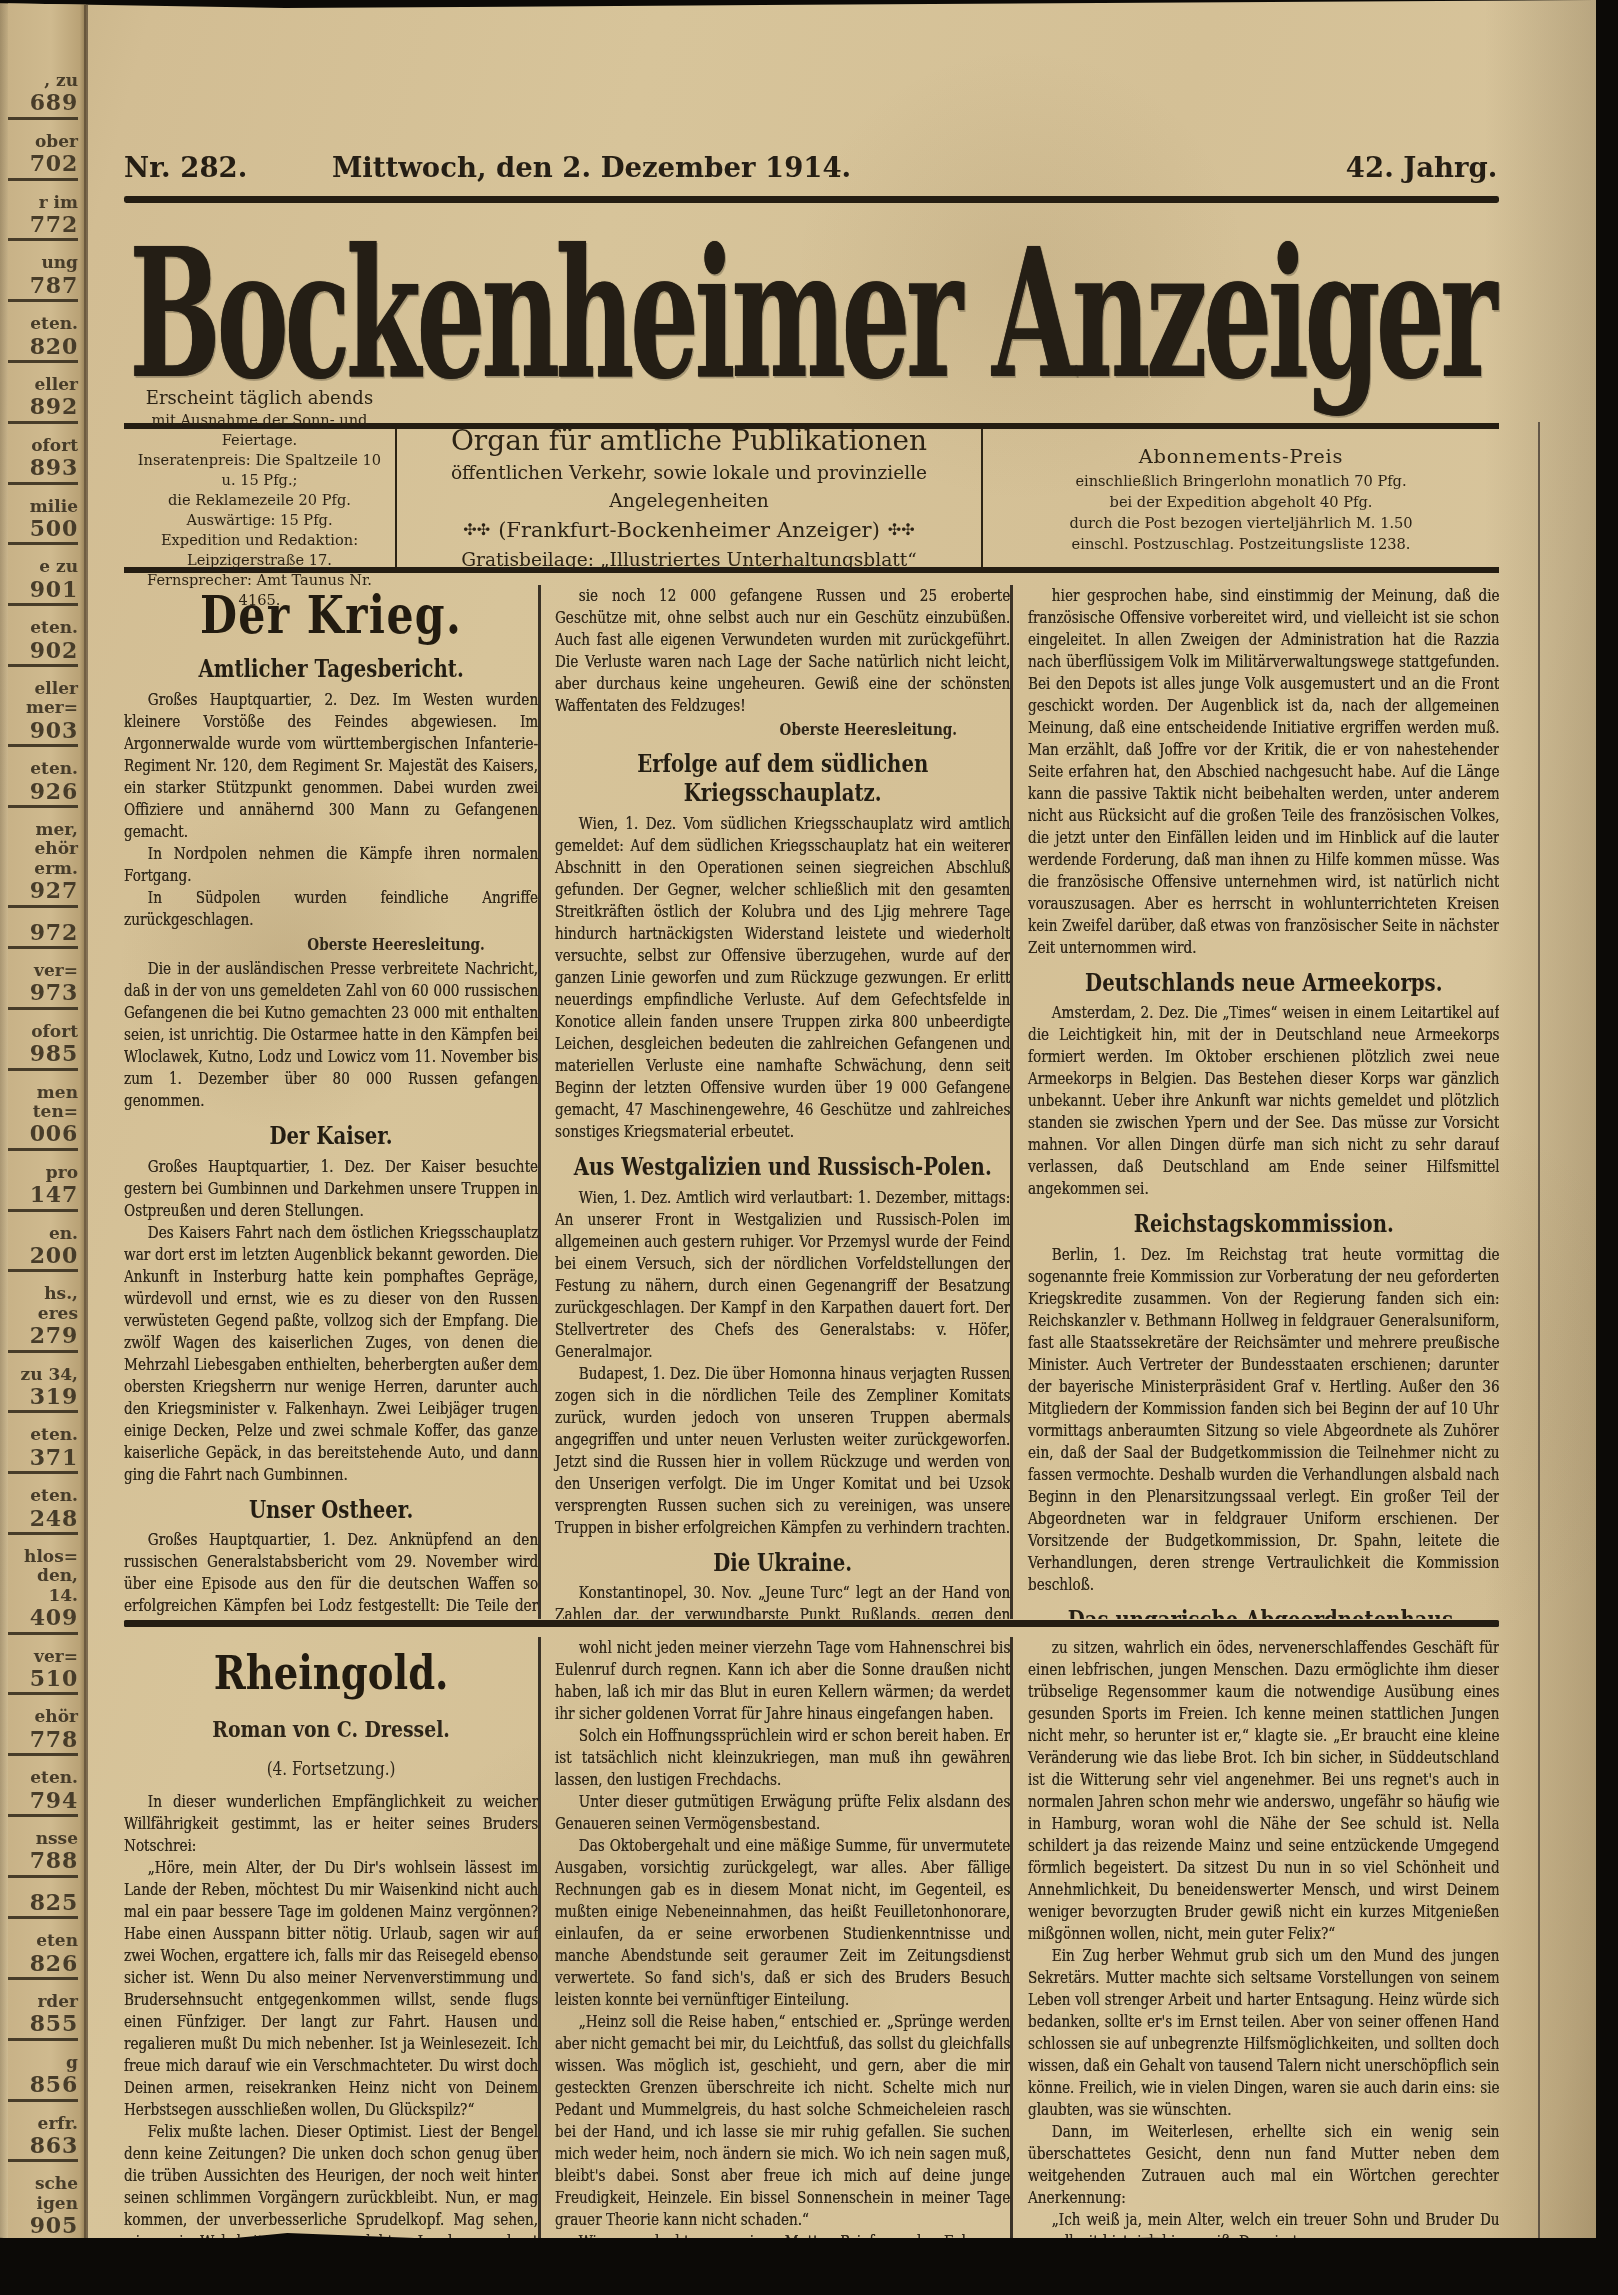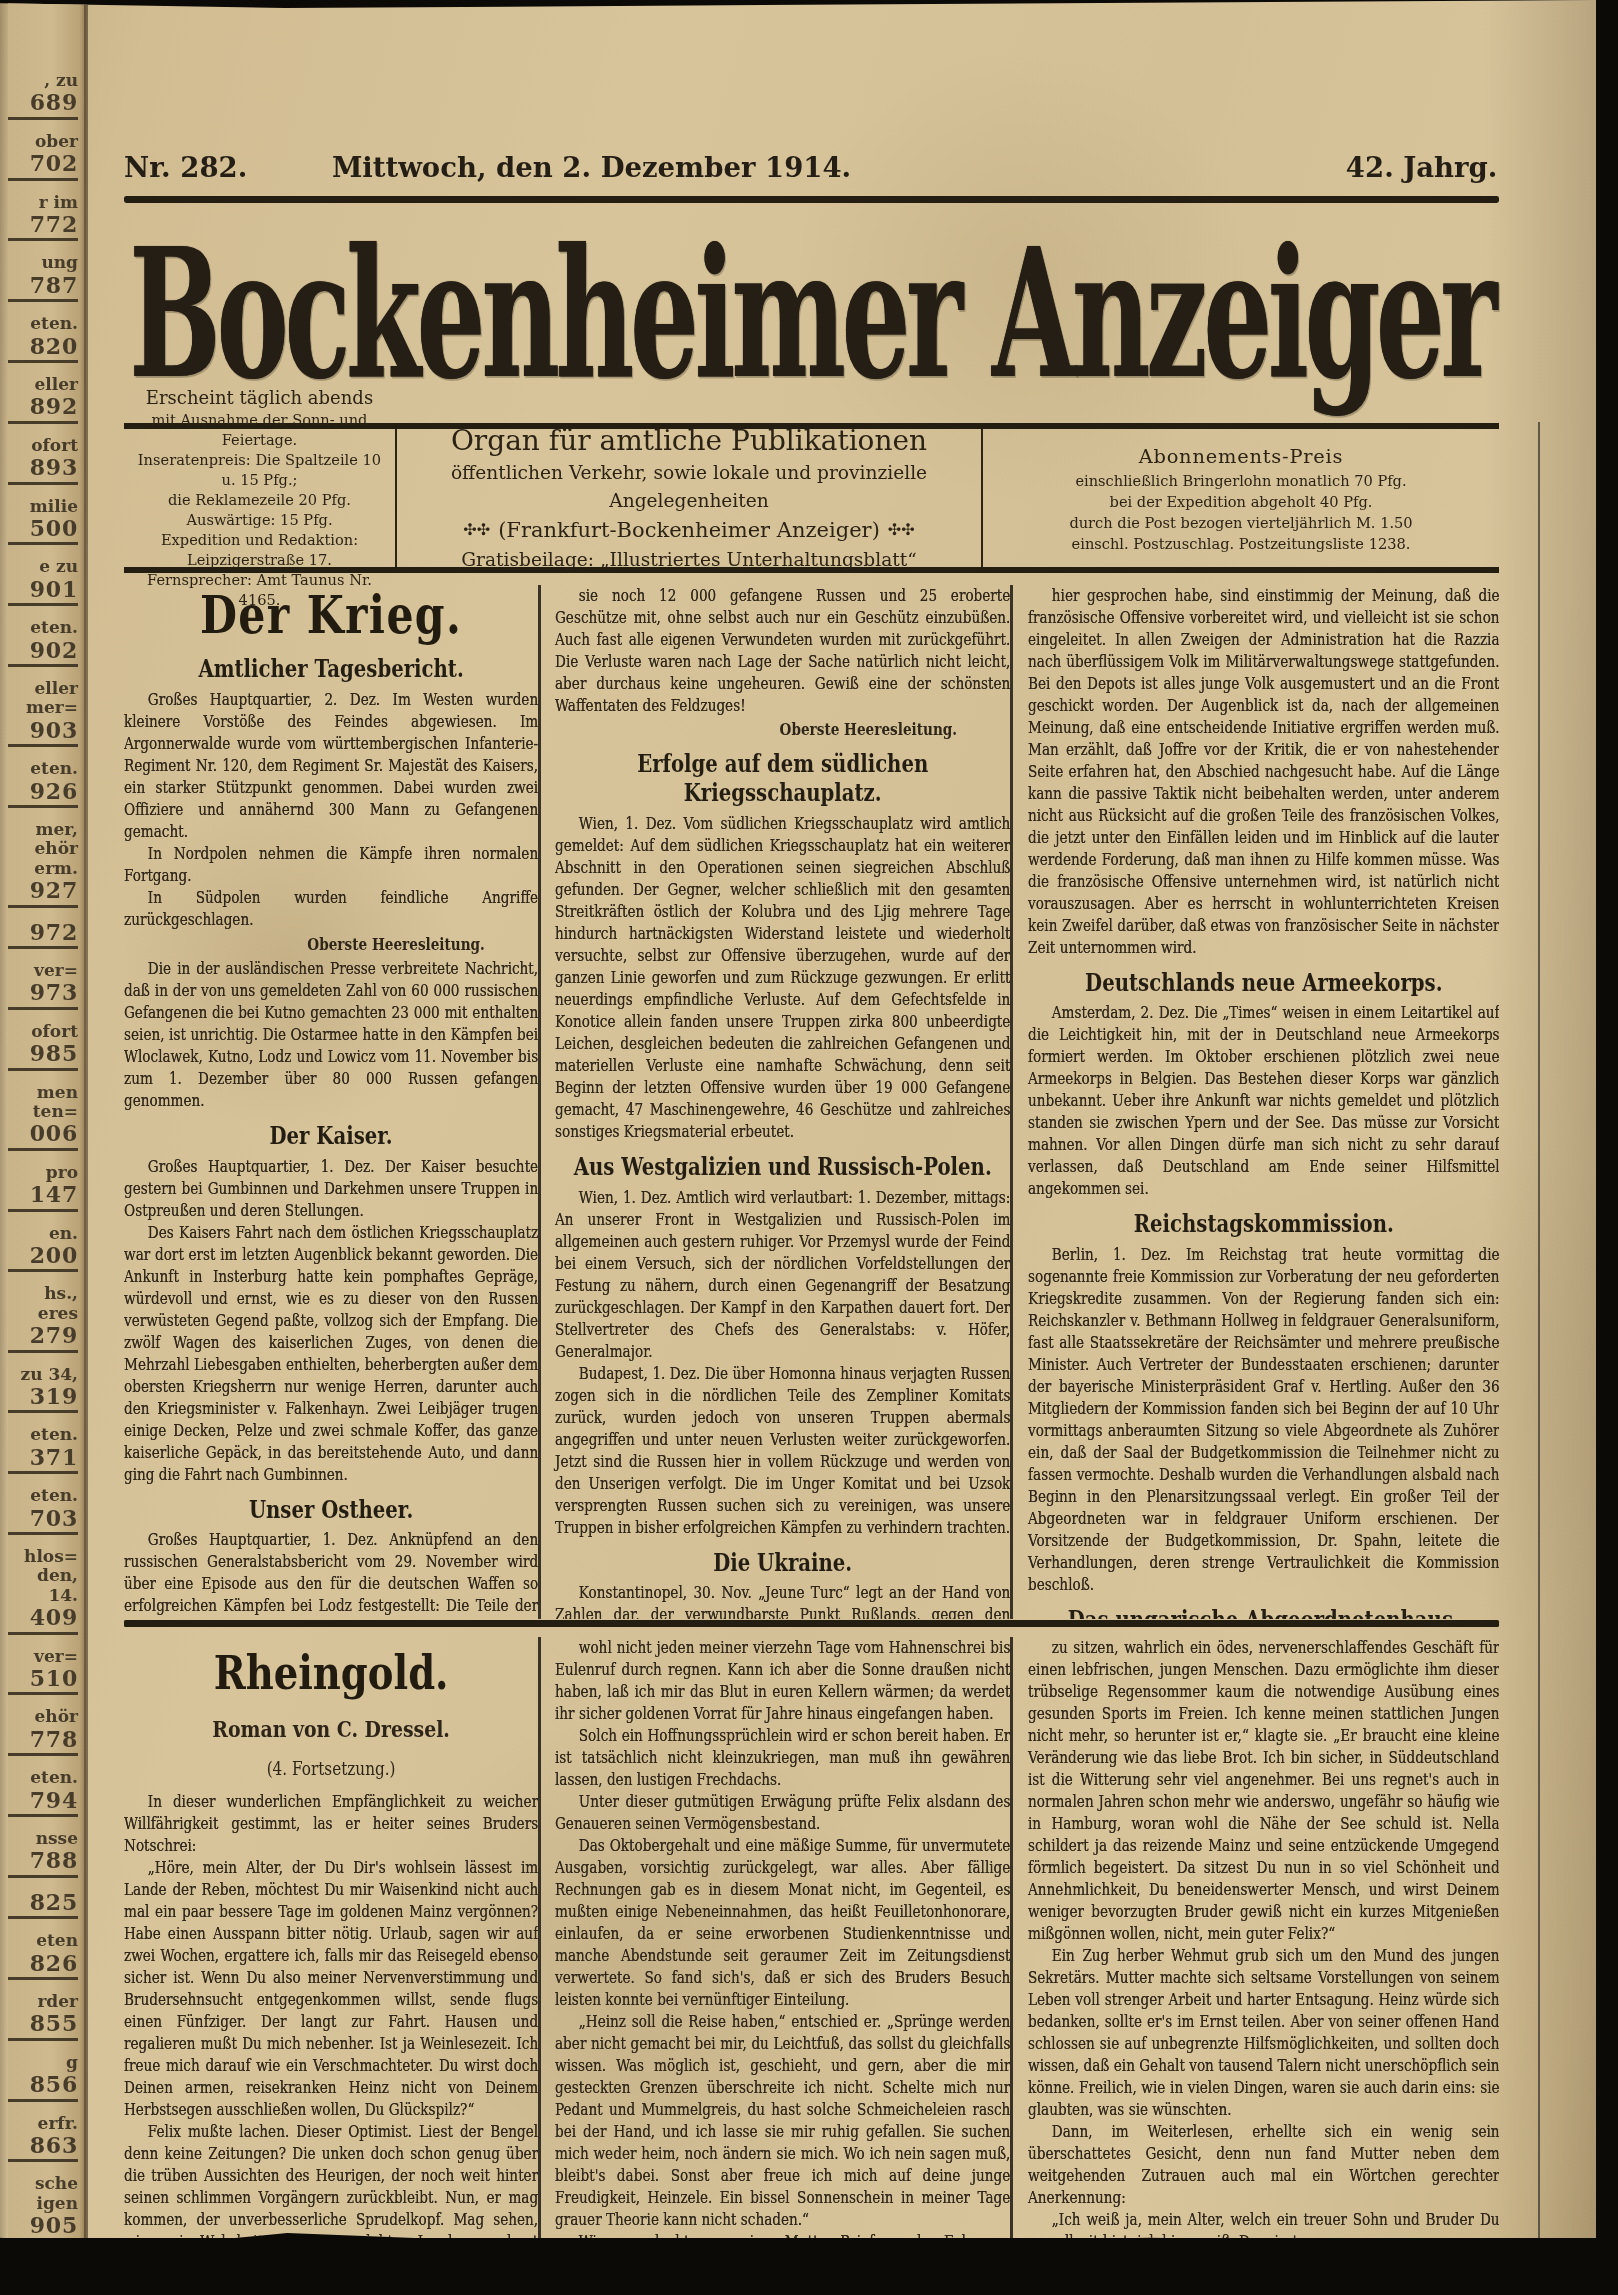--- a/index.html
+++ b/index.html
@@ -169,21 +169,21 @@
       <div class="frag">
         <span class="frag-t">zu 34,</span>
         <span class="frag-n">319</span>
       </div>
       <div class="frag">
         <span class="frag-t">eten.</span>
         <span class="frag-n">371</span>
       </div>
       <div class="frag">
         <span class="frag-t">eten.</span>
-        <span class="frag-n">703</span>
+        <span class="frag-n">248</span>
       </div>
       <div class="frag">
         <span class="frag-t">hlos= den, 14.</span>
         <span class="frag-n">409</span>
       </div>
       <div class="frag">
         <span class="frag-t">ver=</span>
         <span class="frag-n">510</span>
       </div>
       <div class="frag">

